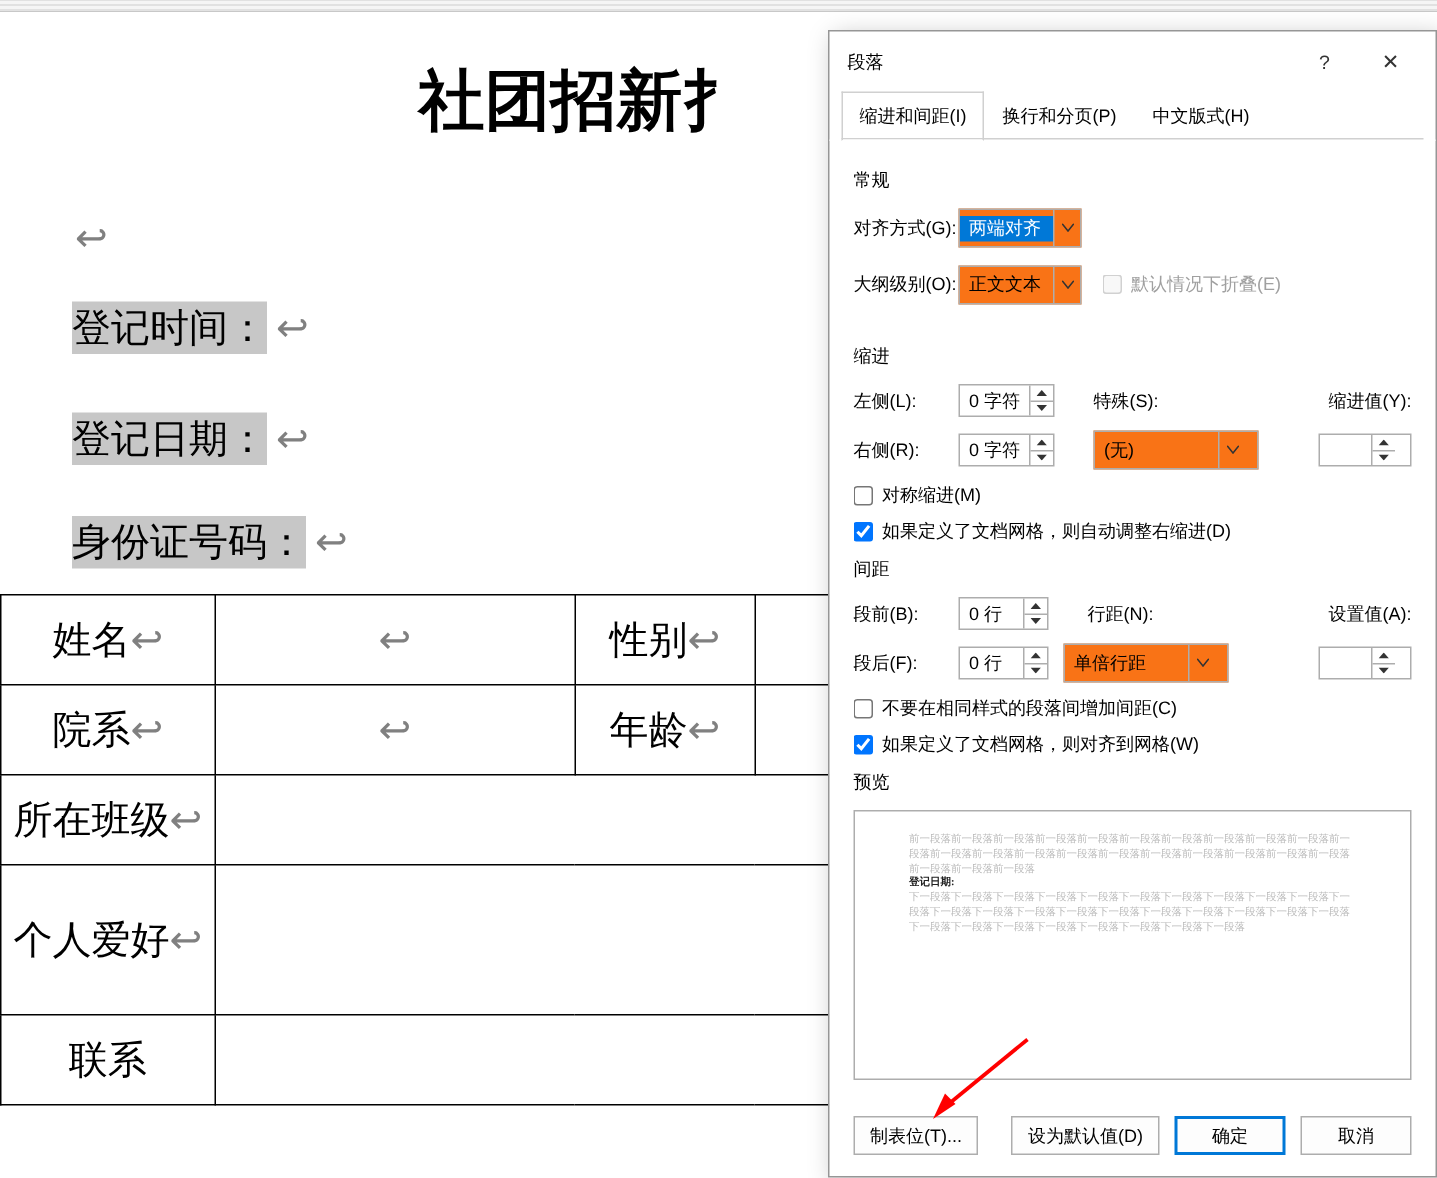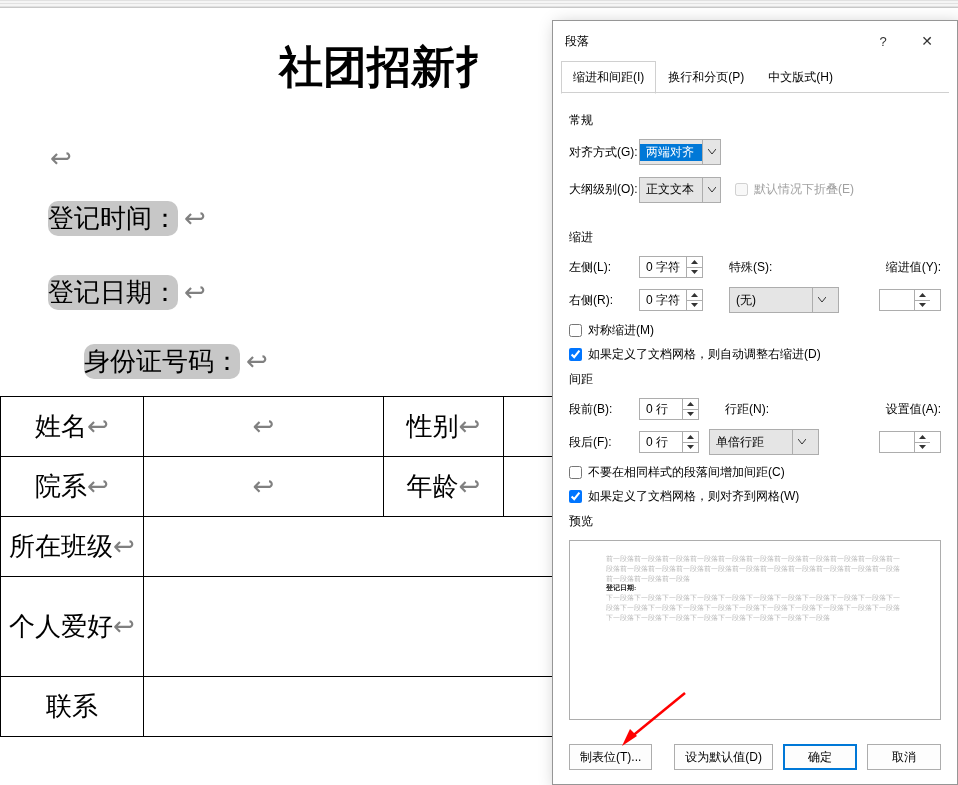--- a/index.html
+++ b/index.html
@@ -37,21 +37,20 @@
   .doc-line {
     position: absolute;
     font-family: "SimSun", serif;
     font-size: 26px;
     color: #000;
     display: flex;
     align-items: center;
   }
   .selected {
     background: #c7c7c7;
-    border-radius: 10px;
   }
   .doc-table {
     position: absolute;
     top: 388px; left: 0;
     border-collapse: collapse;
     font-family: "SimSun", serif;
     font-size: 26px;
   }
   .doc-table td {
     border: 1px solid #000;
@@ -135,21 +134,21 @@
     font-size: 12px;
   }
   .lbl2 { width: 65px; font-size: 12px; margin-left: 26px; }
   .lbl3 { font-size: 12px; margin-left: auto; text-align: right; width: 70px; }
 
   .select {
     display: inline-flex;
     align-items: center;
     border: 1px solid #adadad;
     height: 26px;
-    background: #e5e5e5;
+    background: #f97316;
     font-size: 12px;
   }
   .select .val { padding: 0 6px; min-width: 62px; }
   .select .val.hl { background: #0078d7; color: #fff; }
   .select .arrow {
     width: 18px; height: 100%;
     border-left: 1px solid #adadad;
     display: flex; align-items: center; justify-content: center;
   }
   .select .arrow svg { width: 8px; height: 6px; }
@@ -235,21 +234,21 @@
   <div class="doc-line" style="top:193px;left:48px;">
     <span class="selected">登记时间：</span>
     <span class="para-mark" style="margin-left:6px;">↩</span>
   </div>
 
   <div class="doc-line" style="top:267px;left:48px;">
     <span class="selected">登记日期：</span>
     <span class="para-mark" style="margin-left:6px;">↩</span>
   </div>
 
-  <div class="doc-line" style="top:336px;left:48px;margin-left:36px;">
+  <div class="doc-line" style="top:336px;left:48px;">
     <span class="selected">身份证号码：</span>
     <span class="para-mark" style="margin-left:6px;">↩</span>
   </div>
 
   <table class="doc-table">
     <tbody>
         <tr>
       <td class="cell-label"><span>姓名</span><span class="para-mark">↩</span></td>
       <td class="cell-value"><span class="para-mark">↩</span></td>
       <td class="cell-label2"><span>性别</span><span class="para-mark">↩</span></td>

